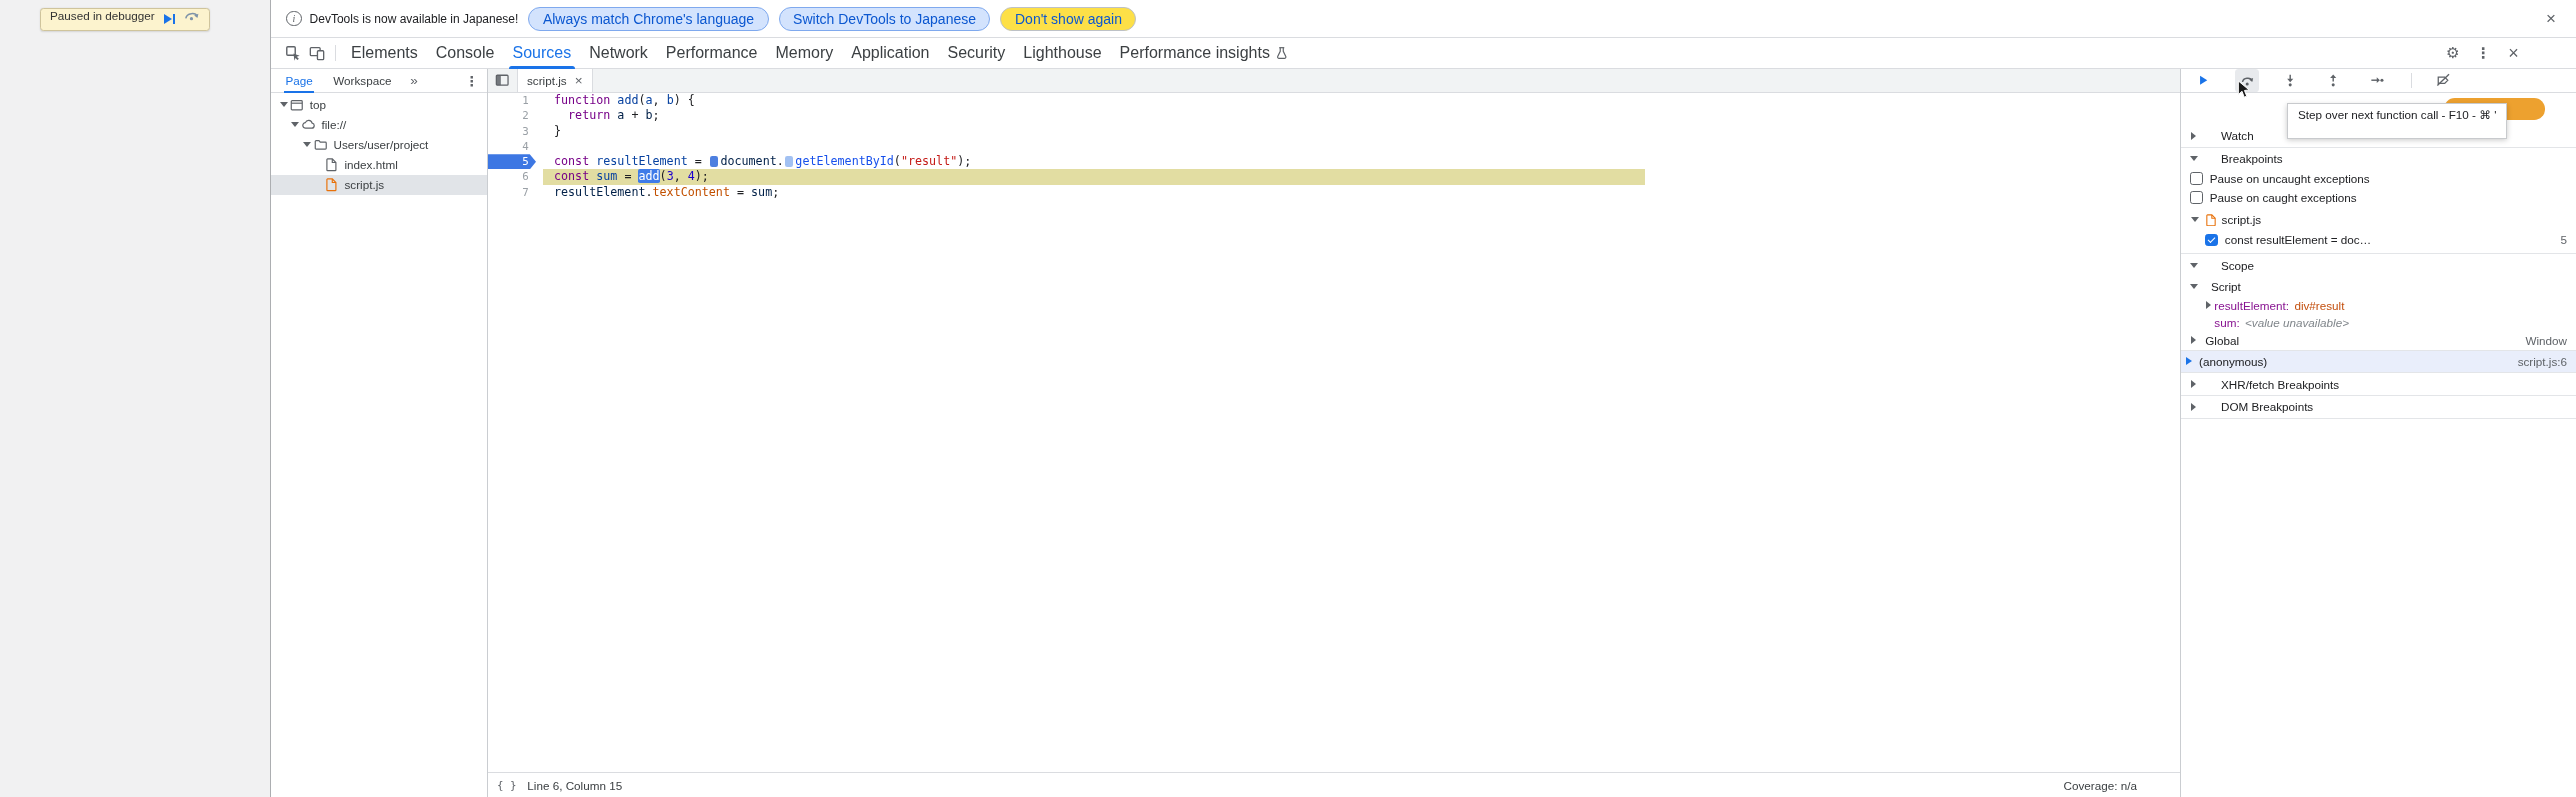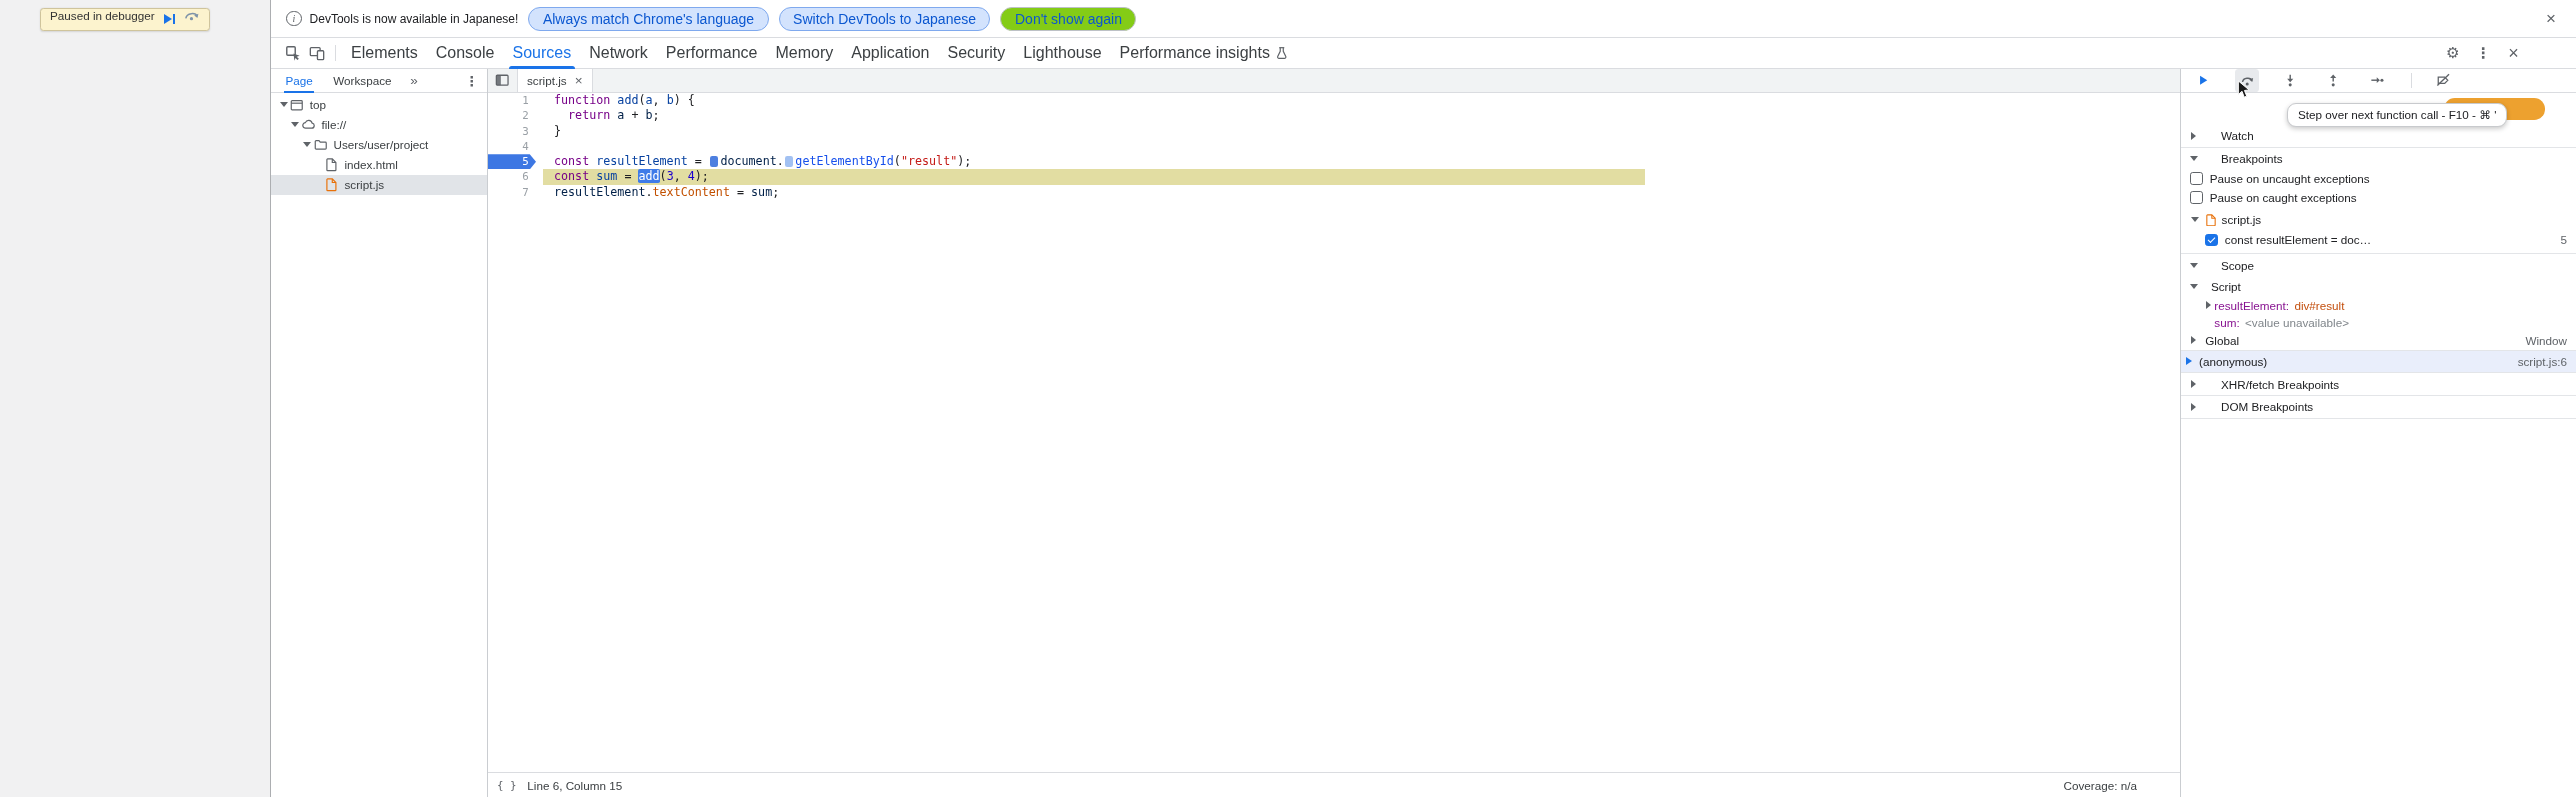--- a/index.html
+++ b/index.html
@@ -16,21 +16,21 @@
 
   
   .devtools{position:absolute;left:271px;top:0;width:2305px;height:797px;display:flex;flex-direction:column;background:#fff}
 
   
   .banner{height:38px;flex:none;display:flex;align-items:center;padding:0 12.6px 0 15.3px;border-bottom:0.9px solid #DADCE0;background:#fff}
   .info-icon{width:15.3px;height:15.3px;flex:none;border:1.3px solid #5F6368;border-radius:50%;color:#5F6368;display:flex;align-items:center;justify-content:center;font-size:10px;font-style:italic;font-family:"Liberation Serif",serif}
   .banner-msg{margin-left:8px;font-size:12px}
   .banner-btn{height:24px;border-radius:12.6px;padding:0 13.5px;font-size:14px;color:#0B57D0;margin-left:10px;white-space:nowrap}
   .banner-btn.filled{background:#D3E3FD;border:0.9px solid #7FA9EE}
-  .banner-btn.outline{background:#84cc16;border:0.9px solid #BDC1C6}
+  .banner-btn.outline{background:#fde047;border:0.9px solid #BDC1C6}
   .banner-close{margin-left:auto;width:25px;height:25px;font-size:17px;color:#5F6368;display:flex;align-items:center;justify-content:center}
 
   
   .tabbar{height:31px;flex:none;display:flex;align-items:center;padding-left:10.8px;border-bottom:0.9px solid #DADCE0;color:#3C4043}
   .icon-btn{display:flex;align-items:center;justify-content:center;width:23.4px;height:23.4px;border-radius:3.6px;flex:none}
   .tabbar .sep{width:0.9px;height:16px;background:#DADCE0;margin:0 6.3px}
   .tab{height:31px;display:flex;align-items:center;padding:0 9px;font-size:16px;position:relative;white-space:nowrap}
   .tab.selected{color:#1A73E8}
   .tab.selected::after{content:'';position:absolute;left:5.4px;right:5.4px;bottom:0;height:2.7px;background:#1A73E8;border-radius:2.7px 2.7px 0 0}
   .tab .flask{margin-left:5.4px;display:flex}
@@ -83,40 +83,40 @@
   .statusbar{height:25px;flex:none;border-top:0.9px solid #DADCE0;display:flex;align-items:center;padding:0 43px 0 9px;color:#3C4043}
   .braces-btn{font-family:"DejaVu Sans Mono",monospace;font-size:10.8px;color:#5F6368;margin-right:10.8px}
   .coverage{margin-left:auto}
 
   
   .sidebar{width:396px;flex:none;border-left:0.9px solid #CACDD1;display:flex;flex-direction:column;position:relative;background:#fff}
   .debug-toolbar{height:24px;flex:none;display:flex;align-items:center;gap:20px;padding-left:10.8px;border-bottom:0.9px solid #DADCE0}
   .debug-toolbar .icon-btn.hovered{background:#E8EAED}
   .tb-sep{width:0.9px;height:14.4px;background:#DADCE0;margin-left:1.8px}
   .paused-pill{position:absolute;left:263px;top:29px;width:101px;height:21.6px;background:#EDA12F;border-radius:10.8px;z-index:4}
-  .tooltip{position:absolute;left:106px;top:34px;height:24px;line-height:22.5px;padding:0 10px;background:#fff;border:0.9px solid #C8CACD;border-radius:9px;box-shadow:0 1.8px 5.4px rgba(0,0,0,.22);white-space:nowrap;z-index:6;font-size:11.7px;color:#202124}
+  .tooltip{position:absolute;left:106px;top:34px;height:36px;line-height:22.5px;padding:0 10px;background:#fff;border:0.9px solid #C8CACD;border-radius:0;box-shadow:0 1.8px 5.4px rgba(0,0,0,.22);white-space:nowrap;z-index:6;font-size:11.7px;color:#202124}
   .cursor{position:absolute;left:56px;top:10.8px;z-index:9}
   .sb-spacer{height:32px}
   .sb-section{border-bottom:0.9px solid #E3E5E8}
   .sb-header{height:21.6px;display:flex;align-items:center;gap:22px;padding:0 7.2px;color:#202124}
   .sb-row{display:flex;align-items:center;color:#202124}
   .cb-row{height:19px;padding-left:9px;gap:7.2px}
   .checkbox{width:12.6px;height:12.6px;flex:none;border:1.3px solid #5F6368;border-radius:2.7px;background:#fff;position:relative}
   .checkbox.checked{background:#1A73E8;border-color:#1A73E8}
   .checkbox.checked::after{content:'';position:absolute;left:1.8px;top:2.7px;width:6.3px;height:3.1px;border-left:1.8px solid #fff;border-bottom:1.8px solid #fff;transform:rotate(-45deg)}
   .bp-group{height:20px;padding-left:9px;gap:5.4px;margin-top:2.7px}
   .bp-entry{height:20px;padding-left:24px;padding-right:9px;gap:7.2px}
   .bp-snippet{flex:1;overflow:hidden;white-space:nowrap}
   .bp-line-num{color:#5F6368}
   .pad4{height:3.6px}
   .scope-group{height:20.7px;padding-left:7.2px;gap:12px}
   .var-row{height:17px;padding-left:22.5px}
   .vname{color:#881391;margin-right:5.4px}
   .vvalue-node{color:#C4500F}
-  .vvalue-dim{color:#80868B;}
+  .vvalue-dim{color:#80868B;font-style:italic}
   .global-row{height:19px;padding-left:7.2px;padding-right:9px;gap:6.3px}
   .gvalue{margin-left:auto;color:#5F6368}
   .frame-row{height:21.6px;background:#E9EEFB;padding:0 9px 0 18px;position:relative}
   .frame-marker{position:absolute;left:4.5px;top:6.7px;width:0;height:0;border-left:6.3px solid #1A73E8;border-top:4px solid transparent;border-bottom:4px solid transparent}
   .frame-loc{margin-left:auto;color:#5F6368}
 </style>
 </head>
 <body>
 
 <div class="page-strip">

